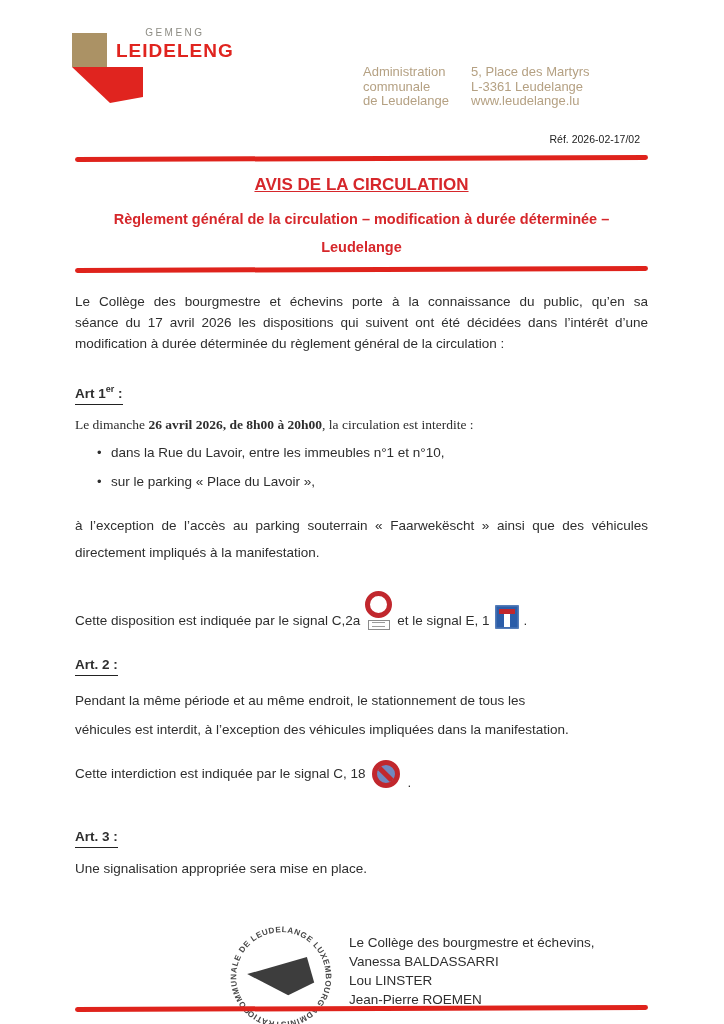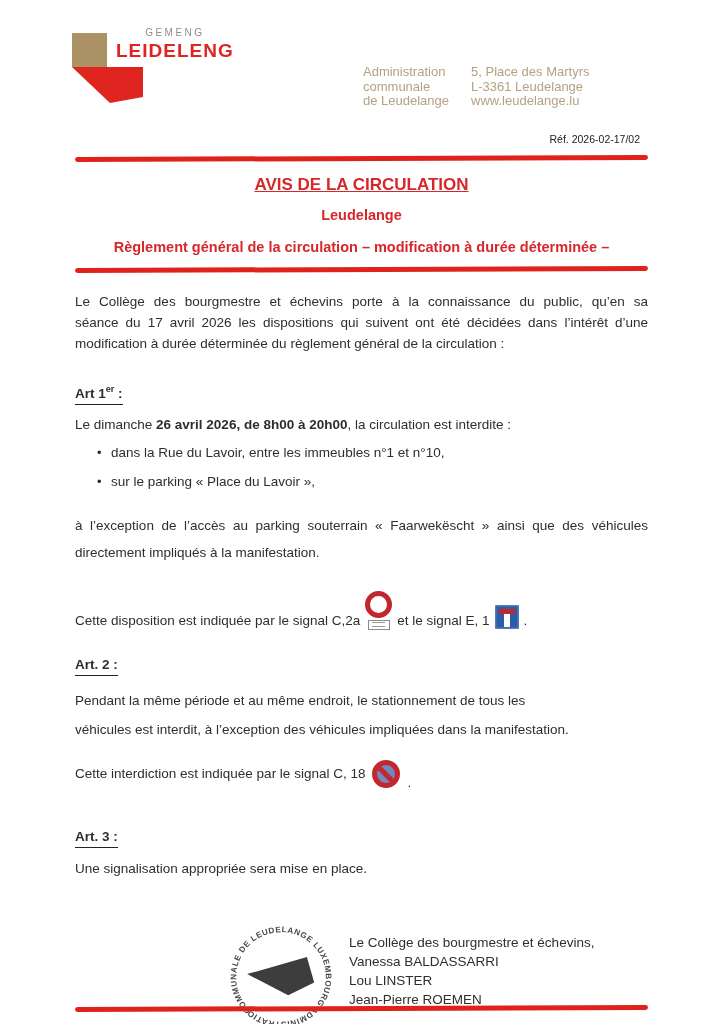--- a/index.html
+++ b/index.html
@@ -22,21 +22,21 @@
   .rule-bottom{position:absolute;left:75px;top:1006px;width:573px;height:5px;
                background:#df231c;border-radius:3px;transform:rotate(-0.2deg);}
   .title{margin-top:14px;text-align:center;font-size:17px;font-weight:bold;color:#d6272b;text-decoration:underline;}
   .subtitle{margin-top:16px;text-align:center;font-size:14.5px;font-weight:bold;color:#d6272b;}
   .subtitle.l2{margin-top:12px;margin-bottom:12px;}
   .intro{margin-top:19px;line-height:21px;}
   .just{text-align:justify;text-align-last:justify;}
   .art-h{margin-top:26px;line-height:18px;}
   .art-h .u{display:inline-block;font-weight:bold;border-bottom:1.6px solid #222;padding-bottom:1px;}
   sup{font-size:9px;}
-  .lead{margin-top:10px;line-height:20px;}
+  .lead{margin-top:10px;line-height:20px;font-family:Liberation Serif, serif;}
   b,.b{font-weight:bold;}
   .bullets{margin-top:8px;}
   .bullet{display:flex;margin-bottom:9px;line-height:20px;}
   .bullet .dot{width:14px;margin-left:22px;font-size:13px;}
   .exc{line-height:27px;margin-top:20px;}
   .signal-row{display:flex;align-items:flex-end;gap:5px;margin-top:12px;height:52px;}
   .signal-row .txt{line-height:19px;}
   .signal-row2{display:flex;align-items:center;gap:7px;margin-top:14px;height:32px;}
   
   .c2a-stack{display:flex;flex-direction:column;align-items:center;}
@@ -84,22 +84,22 @@
       <div>www.leudelange.lu</div>
     </div>
   </div>
 
   <div class="ref">Réf. 2026-02-17/02</div>
 
   <div class="doc-body">
     <div class="red-rule top"></div>
 
     <div class="title">AVIS DE LA CIRCULATION</div>
+    <div class="subtitle">Règlement général de la circulation – modification à durée déterminée –</div>
     <div class="subtitle l2">Leudelange</div>
-    <div class="subtitle">Règlement général de la circulation – modification à durée déterminée –</div>
 
     <div class="red-rule mid"></div>
 
     <div class="intro">
       <div class="just">Le Collège des bourgmestre et échevins porte à la connaissance du public, qu’en sa</div>
       <div class="just">séance du 17 avril 2026 les dispositions qui suivent ont été décidées dans l’intérêt d’une</div>
       <div>modification à durée déterminée du règlement général de la circulation :</div>
     </div>
 
     <div class="art-h">

